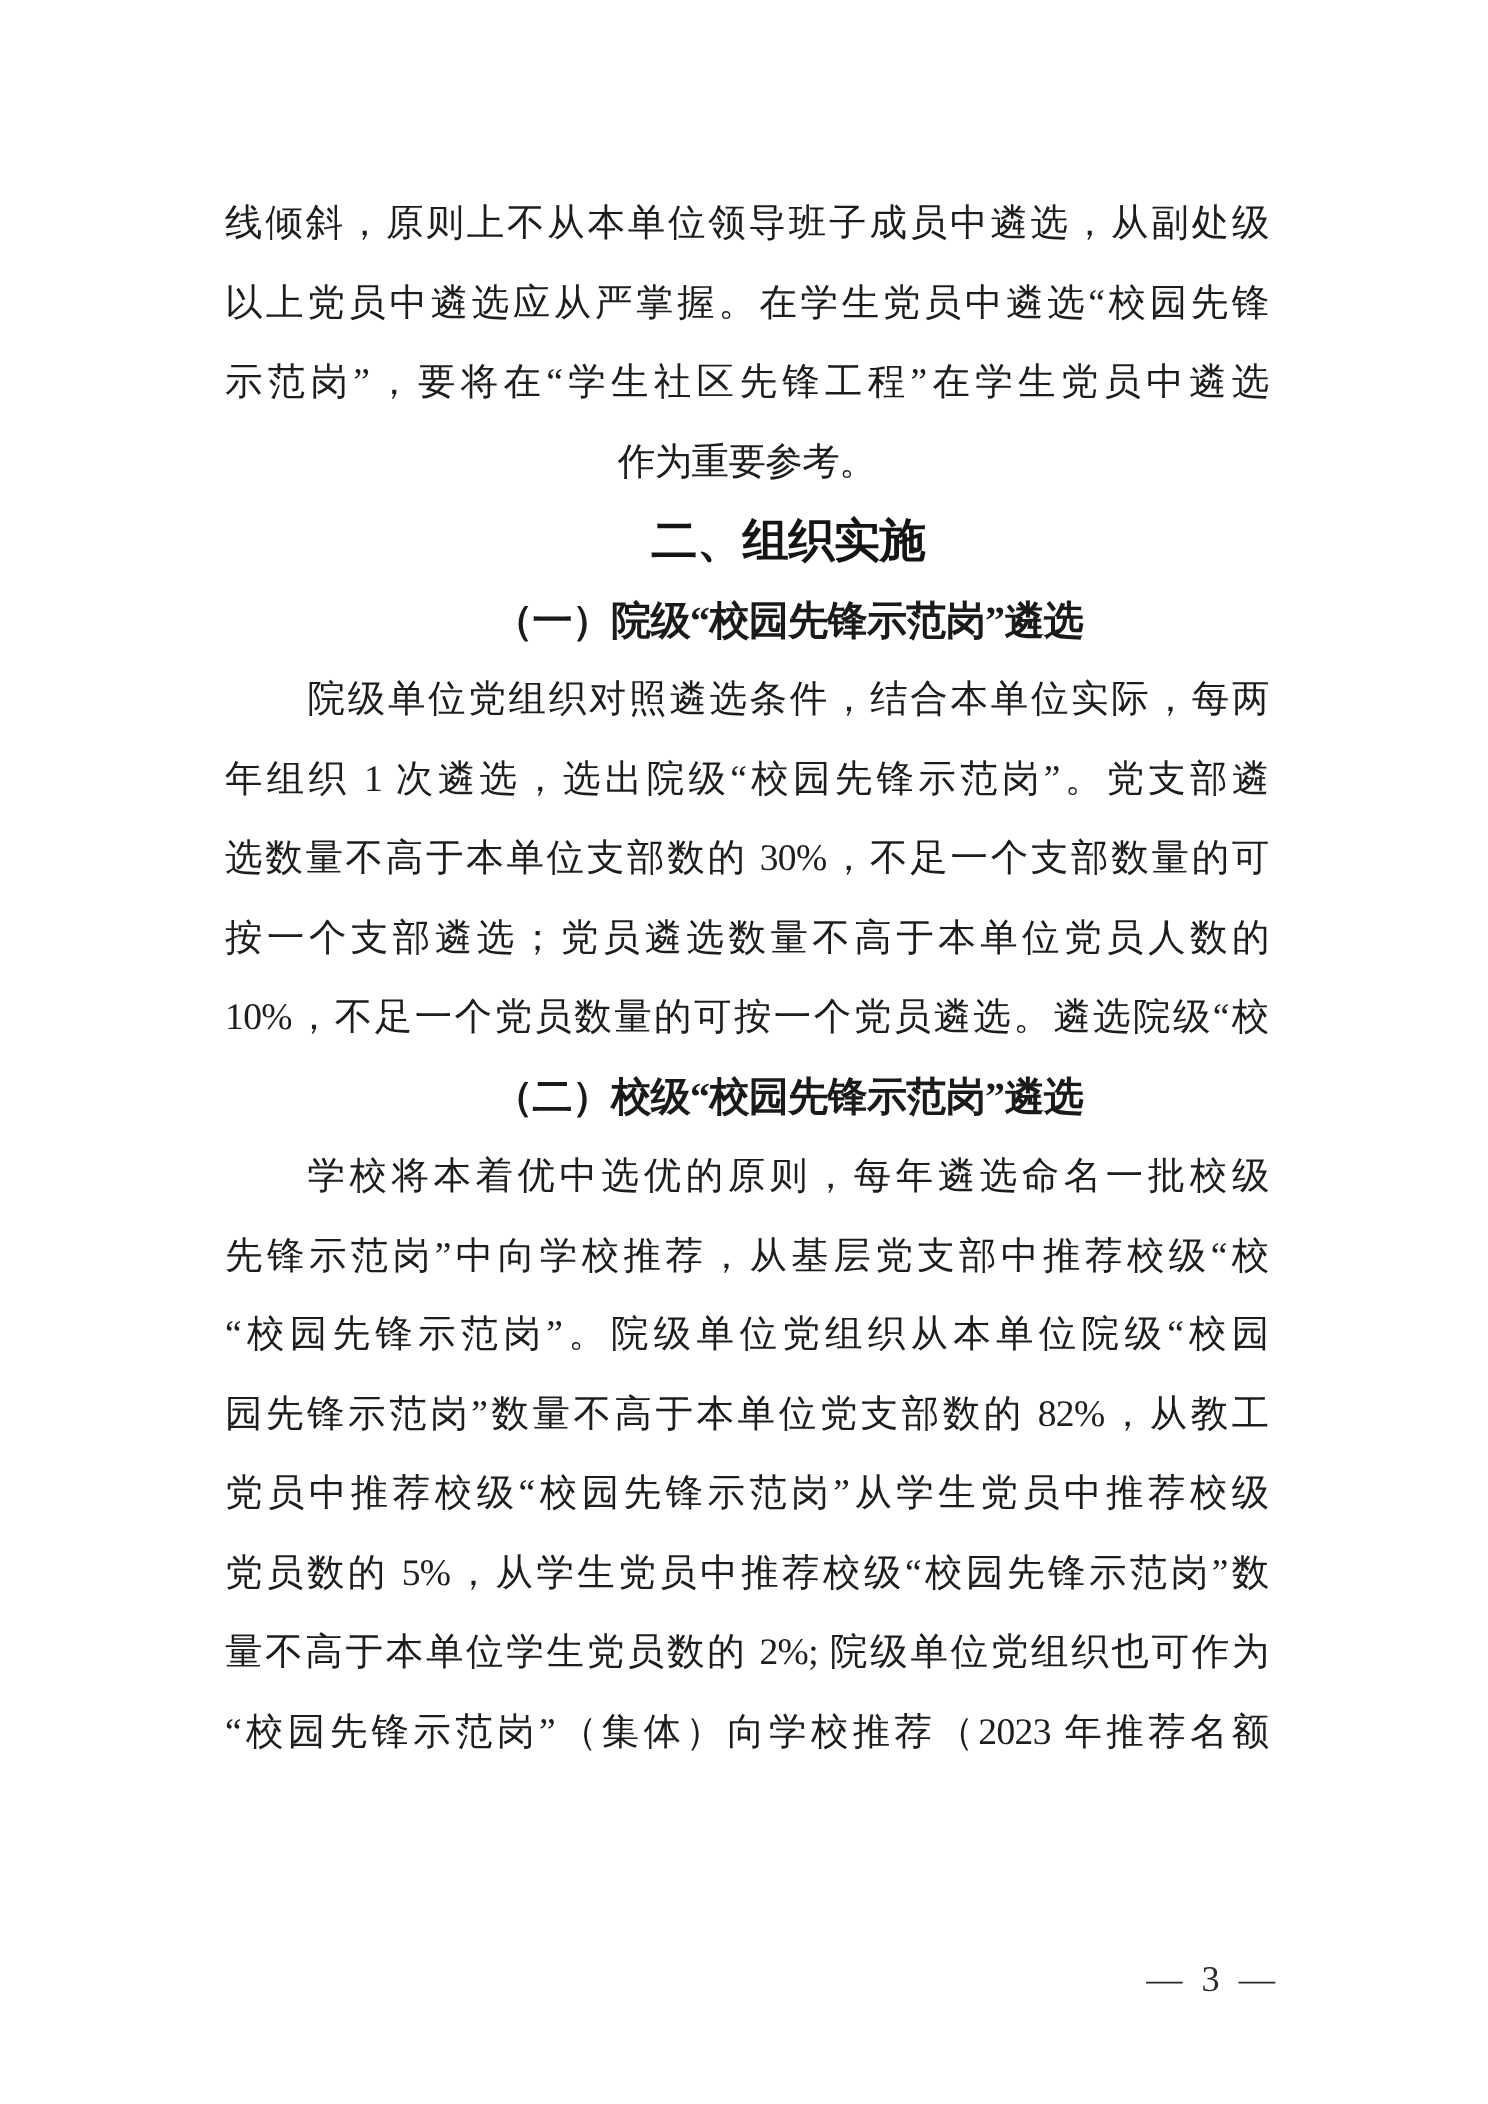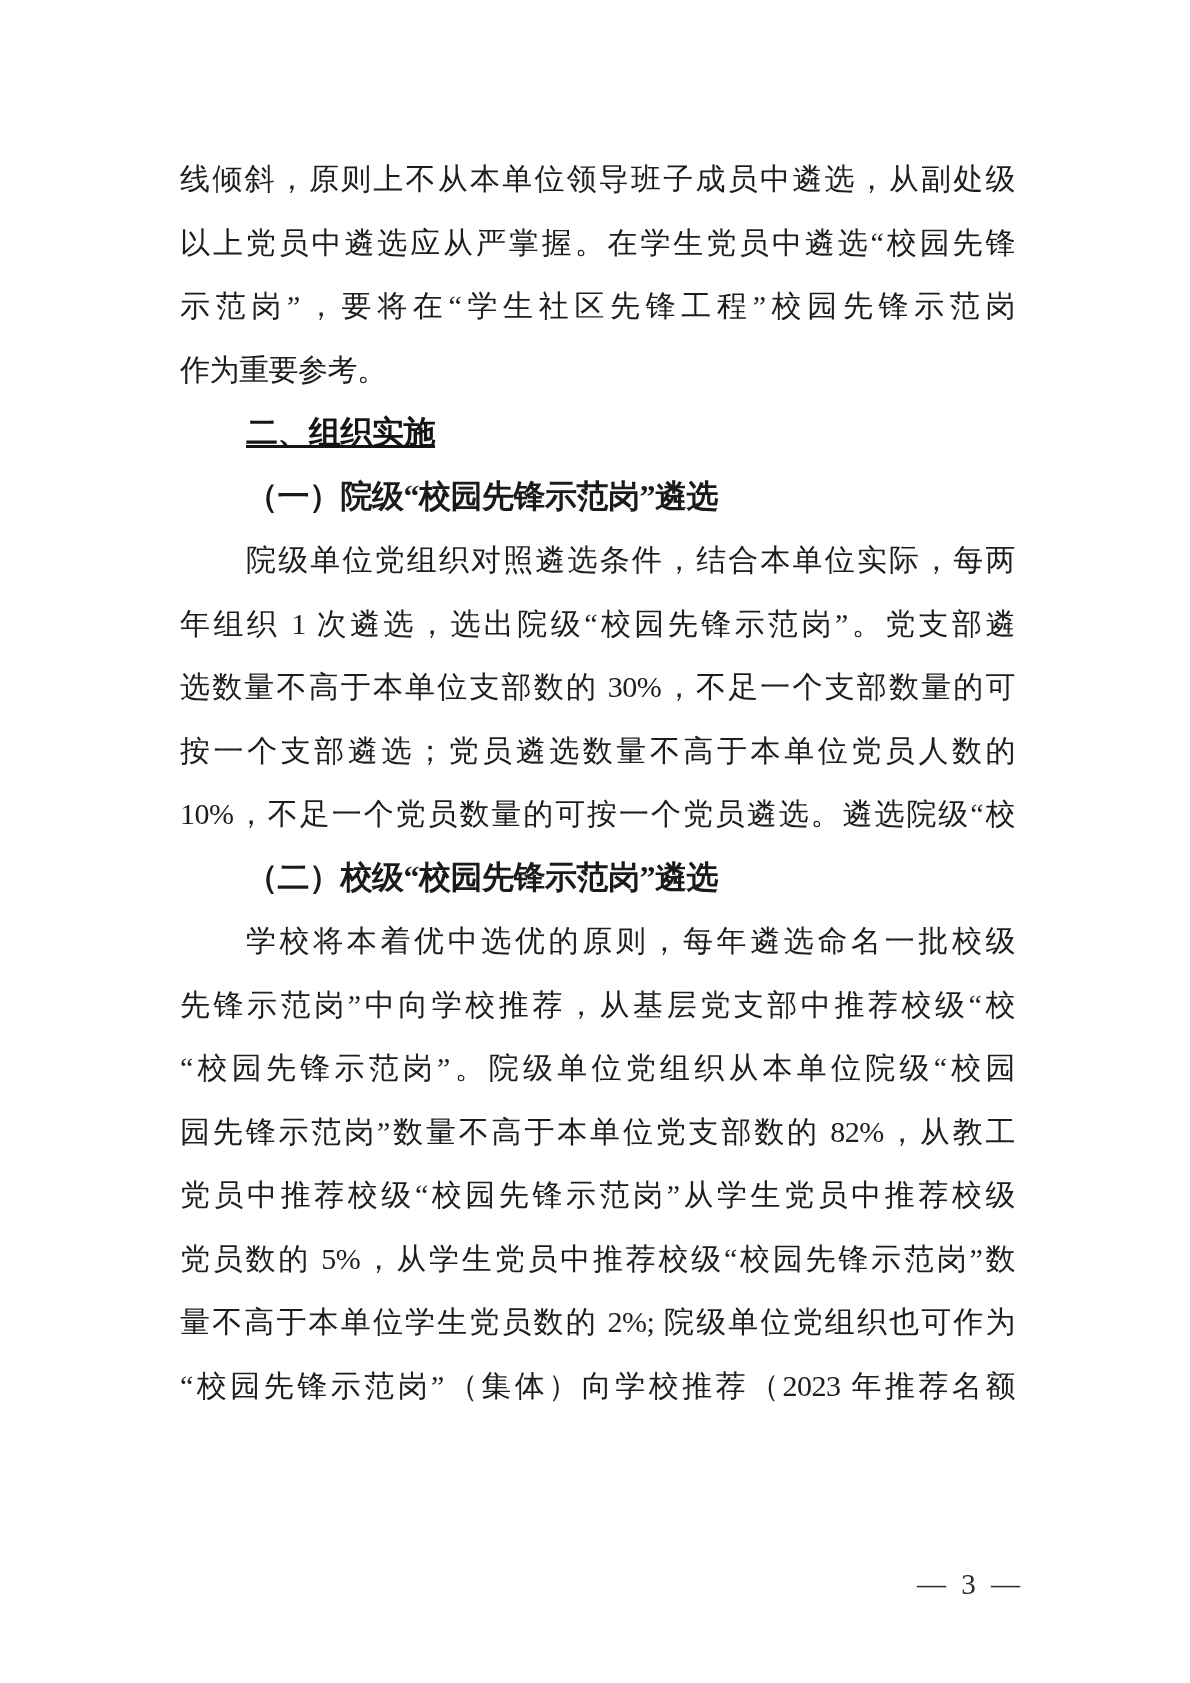--- a/index.html
+++ b/index.html
@@ -26,35 +26,34 @@
     left: 180px;
     top: 147px;
     width: 835px;
   }
   .line {
     height: 63.5px;
     line-height: 63.5px;
     font-size: 30px;
     letter-spacing: -0.5px;
     color: #1d1d1d;
-    text-align: left;
+    text-align: center;
   }
   .line.justify {
     text-align: justify;
     text-align-last: justify;
   }
   .line.indent {
     text-indent: 66px;
   }
   .line.heading1 {
     font-family: "Liberation Sans", sans-serif;
     font-weight: bold;
-    font-size: 32px;
+    font-size: 37px;
     color: #151515;
-    text-decoration: underline;
   }
   .line.heading2 {
     font-weight: bold;
     font-size: 32px;
     color: #1a1a1a;
   }
   .footer {
     position: absolute;
     top: 1554px;
     right: 170px;
@@ -65,21 +64,21 @@
     word-spacing: 8px;
   }
 </style>
 </head>
 <body>
 
 <div class="page">
   <div class="content" id="lines">
       <div class="line body justify">线倾斜，原则上不从本单位领导班子成员中遴选，从副处级</div>
       <div class="line body justify">以上党员中遴选应从严掌握。在学生党员中遴选“校园先锋</div>
-      <div class="line body justify">示范岗”，要将在“学生社区先锋工程”校园先锋示范岗</div>
+      <div class="line body justify">示范岗”，要将在“学生社区先锋工程”在学生党员中遴选</div>
       <div class="line body">作为重要参考。</div>
       <div class="line heading1 indent">二、组织实施</div>
       <div class="line heading2 indent">（一）院级“校园先锋示范岗”遴选</div>
       <div class="line body indent justify">院级单位党组织对照遴选条件，结合本单位实际，每两</div>
       <div class="line body justify">年组织 1 次遴选，选出院级“校园先锋示范岗”。党支部遴</div>
       <div class="line body justify">选数量不高于本单位支部数的 30%，不足一个支部数量的可</div>
       <div class="line body justify">按一个支部遴选；党员遴选数量不高于本单位党员人数的</div>
       <div class="line body justify">10%，不足一个党员数量的可按一个党员遴选。遴选院级“校</div>
       <div class="line heading2 indent">（二）校级“校园先锋示范岗”遴选</div>
       <div class="line body indent justify">学校将本着优中选优的原则，每年遴选命名一批校级</div>

